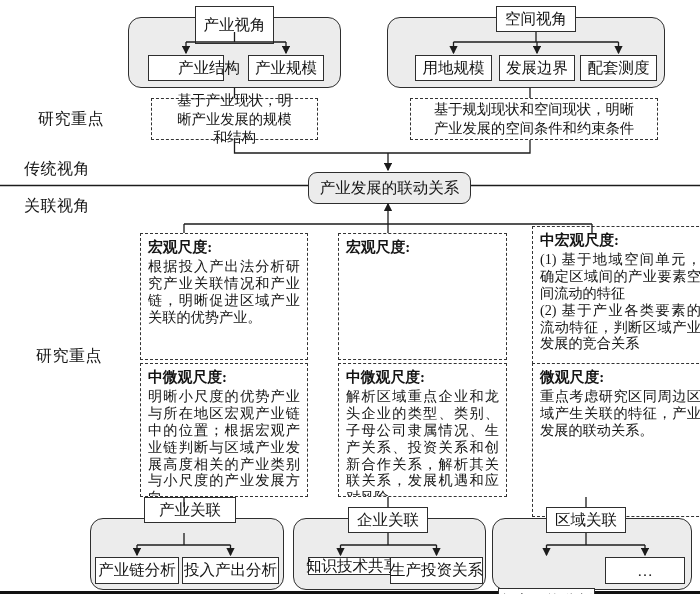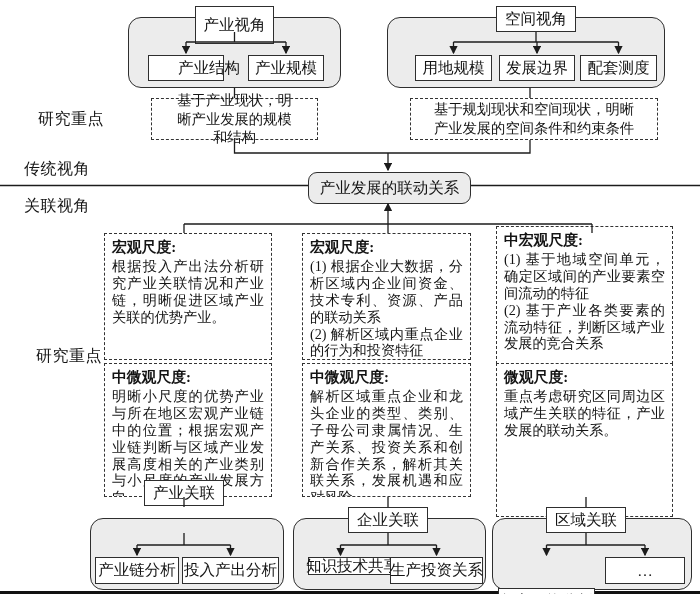--- a/index.html
+++ b/index.html
@@ -6,21 +6,21 @@
   .canvas{position:relative;width:700px;height:594px;background:#ffffff;overflow:hidden;
           font-family:"Liberation Serif","DejaVu Serif",serif;color:#141414;}
   svg.wires{position:absolute;left:0;top:0;pointer-events:none;}
   #wires-under{z-index:1;}
   #wires-over{z-index:4;}
   .grp{position:absolute;background:#ececec;border:1.4px solid #2e2e2e;border-radius:13px;z-index:2;box-sizing:border-box;}
   .box{position:absolute;background:#fff;border:1.3px solid #2e2e2e;display:flex;align-items:center;justify-content:center;
        font-size:15.5px;z-index:3;white-space:nowrap;box-sizing:border-box;}
   .dash{position:absolute;background:#fff;border:1.4px dashed #333;z-index:2;display:flex;align-items:center;justify-content:center;
         text-align:center;font-size:14.3px;line-height:1.3;padding:1px 20px;box-sizing:border-box;}
-  .dashcol{position:absolute;background:#fff;border:1.4px dashed #333;z-index:2;box-sizing:border-box;padding:4px 7px;overflow:hidden;}
+  .dashcol{position:absolute;background:#fff;border:1.4px dashed #333;z-index:2;box-sizing:border-box;padding:4px 7px;overflow:hidden;margin-left:36px;}
   .sc-title{font-weight:bold;font-size:14.8px;line-height:1.35;}
   .sc-body{font-size:14.2px;line-height:1.19;text-align:justify;white-space:pre-line;}
   .side-label{position:absolute;font-size:16px;z-index:2;letter-spacing:0.5px;white-space:nowrap;}
   .center-node{position:absolute;background:#ececec;border:1.4px solid #2e2e2e;border-radius:9px;display:flex;align-items:center;
        justify-content:center;font-size:15.5px;z-index:3;white-space:nowrap;}
 </style>
 </head>
 <body>
 
 <div class="canvas">
@@ -95,40 +95,38 @@
     <div class="sc-title">宏观尺度:</div>
     <div class="sc-body">根据投入产出法分析研究产业关联情况和产业链，明晰促进区域产业关联的优势产业。</div>
   </div>
   <div class="dashcol" style="left:104px;top:363px;width:168px;height:134px;">
     <div class="sc-title">中微观尺度:</div>
     <div class="sc-body">明晰小尺度的优势产业与所在地区宏观产业链中的位置；根据宏观产业链判断与区域产业发展高度相关的产业类别与小尺度的产业发展方向。</div>
   </div>
 
   <div class="dashcol" style="left:302px;top:233px;width:169px;height:127px;">
     <div class="sc-title">宏观尺度:</div>
-    <div class="sc-body">(1) 根据企业大数据，分析区域内企业间资金、技术专利、资源、产品的联动关系
-(2) 解析区域内重点企业的行为和投资特征</div>
   </div>
   <div class="dashcol" style="left:302px;top:363px;width:169px;height:134px;">
     <div class="sc-title">中微观尺度:</div>
     <div class="sc-body">解析区域重点企业和龙头企业的类型、类别、子母公司隶属情况、生产关系、投资关系和创新合作关系，解析其关联关系，发展机遇和应对风险。</div>
   </div>
 
   <div class="dashcol" style="left:496px;top:226px;width:177px;height:163px;">
     <div class="sc-title">中宏观尺度:</div>
     <div class="sc-body">(1) 基于地域空间单元，确定区域间的产业要素空间流动的特征
 (2) 基于产业各类要素的流动特征，判断区域产业发展的竞合关系</div>
   </div>
   <div class="dashcol" style="left:496px;top:363px;width:177px;height:154px;">
     <div class="sc-title">微观尺度:</div>
     <div class="sc-body">重点考虑研究区同周边区域产生关联的特征，产业发展的联动关系。</div>
   </div>
 
   <div class="grp" style="left:90px;top:518px;width:194px;height:72px;"></div>
-  <div class="box" style="left:144px;top:480px;width:80px;height:26px;">产业关联</div>
+  <div class="box" style="left:144px;top:497px;width:92px;height:26px;">产业关联</div>
   <div class="box" style="left:95px;top:557px;width:84px;height:27px;">产业链分析</div>
   <div class="box" style="left:182px;top:557px;width:97px;height:27px;">投入产出分析</div>
 
   <div class="grp" style="left:293px;top:518px;width:193px;height:72px;"></div>
   <div class="box" style="left:348px;top:507px;width:80px;height:26px;">企业关联</div>
   <div class="box" style="left:296px;top:557px;width:89px;height:18px;margin-left:12px;">知识技术共享</div>
   <div class="box" style="left:390px;top:557px;width:93px;height:27px;">生产投资关系</div>
 
   <div class="grp" style="left:492px;top:518px;width:200px;height:72px;"></div>
   <div class="box" style="left:546px;top:507px;width:80px;height:26px;">区域关联</div>

